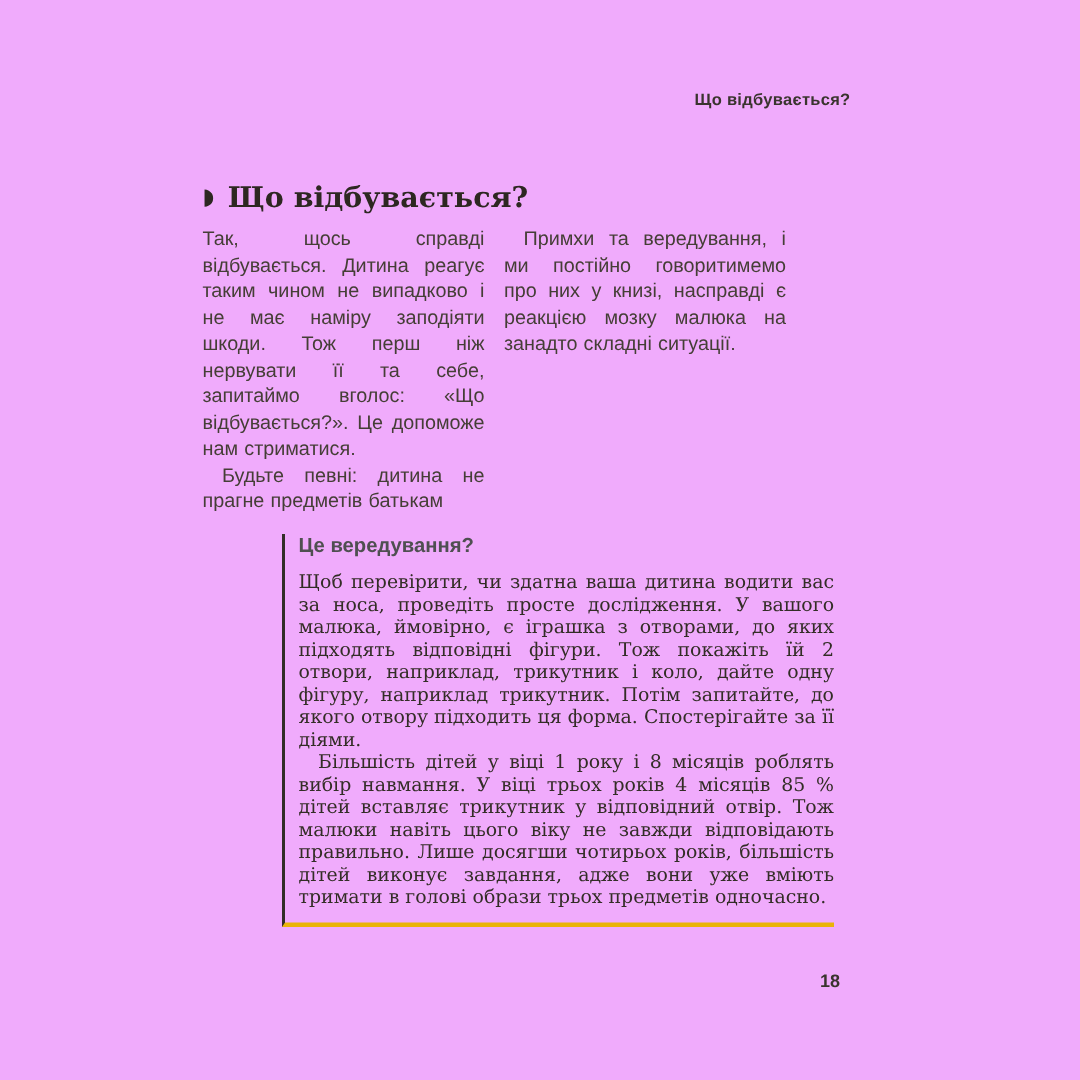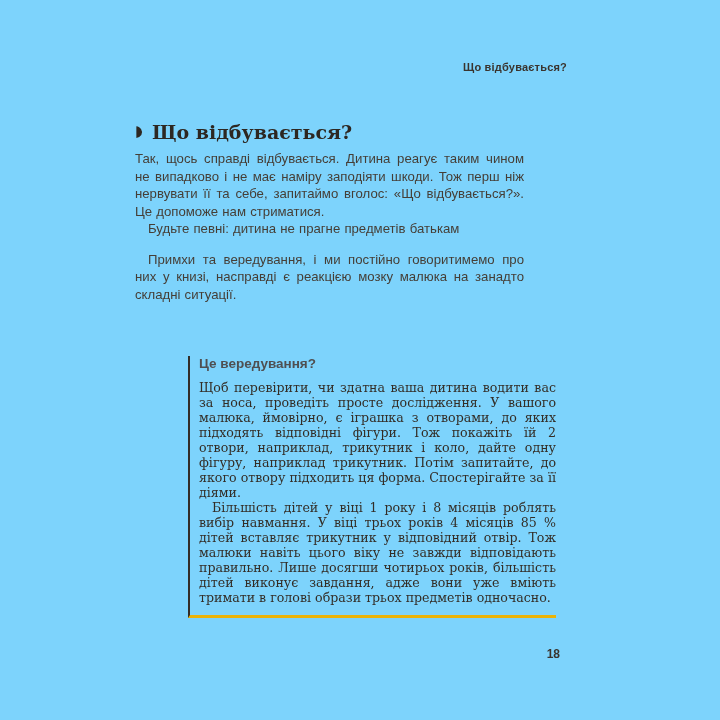--- a/index.html
+++ b/index.html
@@ -1,19 +1,19 @@
 <!DOCTYPE html>
 <html lang="uk"><head>
 <meta charset="utf-8">
 <style>
   html,body { margin:0; padding:0; }
   .page {
     position:relative;
     width:720px; height:720px;
-    background:#7dd3fc;
+    background:#f0abfc;
     overflow:hidden;
     font-family:"Liberation Sans", sans-serif;
   }
   .running-head {
     position:absolute; top:61px; right:153px;
     font-size:11px; font-weight:bold;
     color:#3a342e; letter-spacing:0.2px;
   }
   .section-heading {
     position:absolute; top:121px; left:135px;
@@ -24,21 +24,21 @@
     display:flex; align-items:center;
   }
   .bullet-icon {
     font-size:15px; line-height:1;
     margin-right:9px; color:#2d2721;
     transform:translateY(-1px);
   }
   .columns {
     position:absolute; top:150px; left:135px;
     width:389px;
-    display:flex; gap:13px;flex-direction:column;
+    display:flex; gap:13px;
   }
   .col { flex:1; }
   .col p {
     margin:0;
     font-size:13.2px; line-height:17.5px;
     text-align:justify;
     color:#453e36;
     word-spacing:0.5px;
   }
   .col p.indent { text-indent:13px; }

